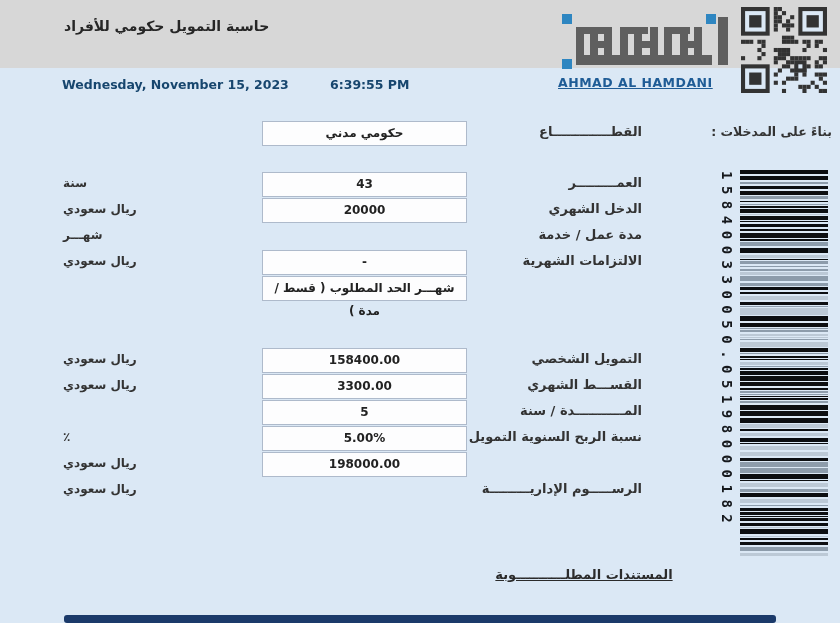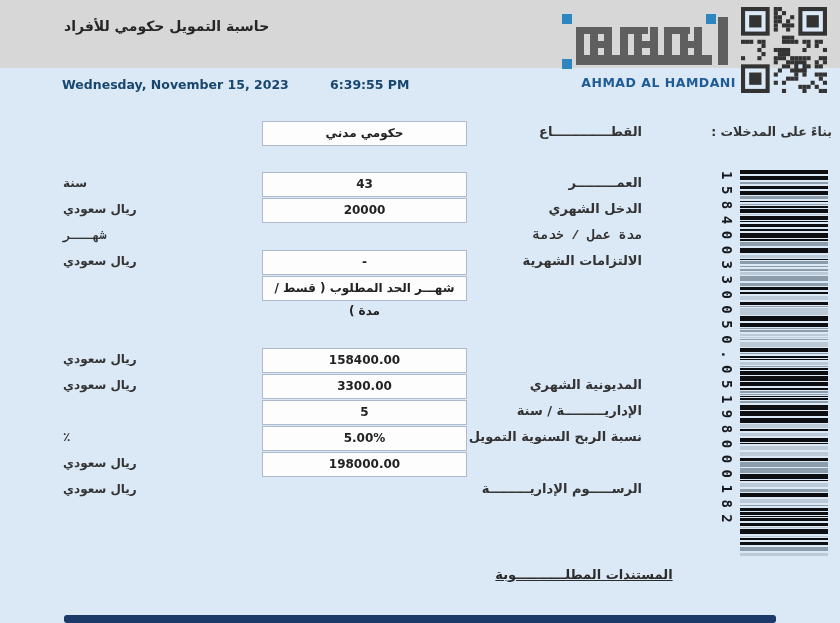--- a/index.html
+++ b/index.html
@@ -7,21 +7,21 @@
     width:840px;height:623px;position:relative;overflow:hidden;
     background:#dbe8f5;
     font-family:"DejaVu Sans","Liberation Sans",sans-serif;
     -webkit-font-smoothing:antialiased;
   }
   .abs{position:absolute;}
   
   #header{left:0;top:0;width:840px;height:68px;background:#d7d7d7;}
   #app-title{left:64px;top:18px;width:260px;font-size:14px;font-weight:bold;color:#262626;direction:rtl;text-align:left;}
   #logo{left:562px;top:11px;width:170px;height:64px;}
-  #brand{left:558px;top:75px;width:178px;text-align:right;font-size:12.5px;font-weight:bold;color:#1f5c96;letter-spacing:0.5px;}
+  #brand{left:558px;top:75px;width:178px;text-align:left;font-size:12.5px;font-weight:bold;color:#1f5c96;letter-spacing:0.5px;text-decoration:underline;}
   #qr{left:741px;top:7px;width:86px;height:86px;}
   
   #date-text{left:62px;top:77px;font-size:12.5px;font-weight:bold;color:#17466e;}
   #time-text{left:330px;top:77px;font-size:12.5px;font-weight:bold;color:#17466e;}
   #inputs-heading{right:6px;top:124px;width:150px;font-size:12.5px;font-weight:bold;color:#333;direction:rtl;text-align:right;padding-right:2px;}
   
   .row{left:0;width:840px;height:26px;}
   .fieldbox{
     position:absolute;left:262px;top:0;width:203px;height:23px;
     background:#fdfdfe;border:1px solid #aebacb;
@@ -214,46 +214,47 @@
     <div class="abs row" style="top: 172px;">
       <span class="unit">سنة</span>
       <div class="fieldbox">43</div>
       <span class="rowlabel">العمـــــــــر</span>
     </div>
     <div class="abs row" style="top: 198px;">
       <span class="unit">ريال سعودي</span>
       <div class="fieldbox">20000</div>
       <span class="rowlabel">الدخل الشهري</span>
     </div>
-    <div class="abs row" style="top: 224px; font-family: Liberation Mono, monospace;">
+    <div class="abs row" style="top: 224px;">
       <span class="unit">شهـــر</span>
       <span class="rowlabel">مدة عمل / خدمة</span>
     </div>
     <div class="abs row" style="top: 250px;">
       <span class="unit">ريال سعودي</span>
       <div class="fieldbox">-</div>
       <span class="rowlabel">الالتزامات الشهرية</span>
     </div>
     <div class="abs row" style="top: 276px;">
       <span class="unit"></span>
       <div class="fieldbox">شهـــر الحد المطلوب ( قسط / مدة )</div>
     </div>
     <div class="abs row" style="top: 348px;">
       <span class="unit">ريال سعودي</span>
       <div class="fieldbox">158400.00</div>
+      <span class="rowlabel">التمويل الشخصي</span>
     </div>
     <div class="abs row" style="top: 374px;">
       <span class="unit">ريال سعودي</span>
       <div class="fieldbox">3300.00</div>
-      <span class="rowlabel">المديونية الشهري</span>
+      <span class="rowlabel">القســـط الشهري</span>
     </div>
     <div class="abs row" style="top: 400px;">
       <span class="unit"></span>
       <div class="fieldbox">5</div>
-      <span class="rowlabel">الإداريـــــــــة / سنة</span>
+      <span class="rowlabel">المـــــــــــدة / سنة</span>
     </div>
     <div class="abs row" style="top: 426px;">
       <span class="unit">٪</span>
       <div class="fieldbox">5.00%</div>
       <span class="rowlabel">نسبة الربح السنوية التمويل</span>
     </div>
     <div class="abs row" style="top: 452px;">
       <span class="unit">ريال سعودي</span>
       <div class="fieldbox">198000.00</div>
     </div>

